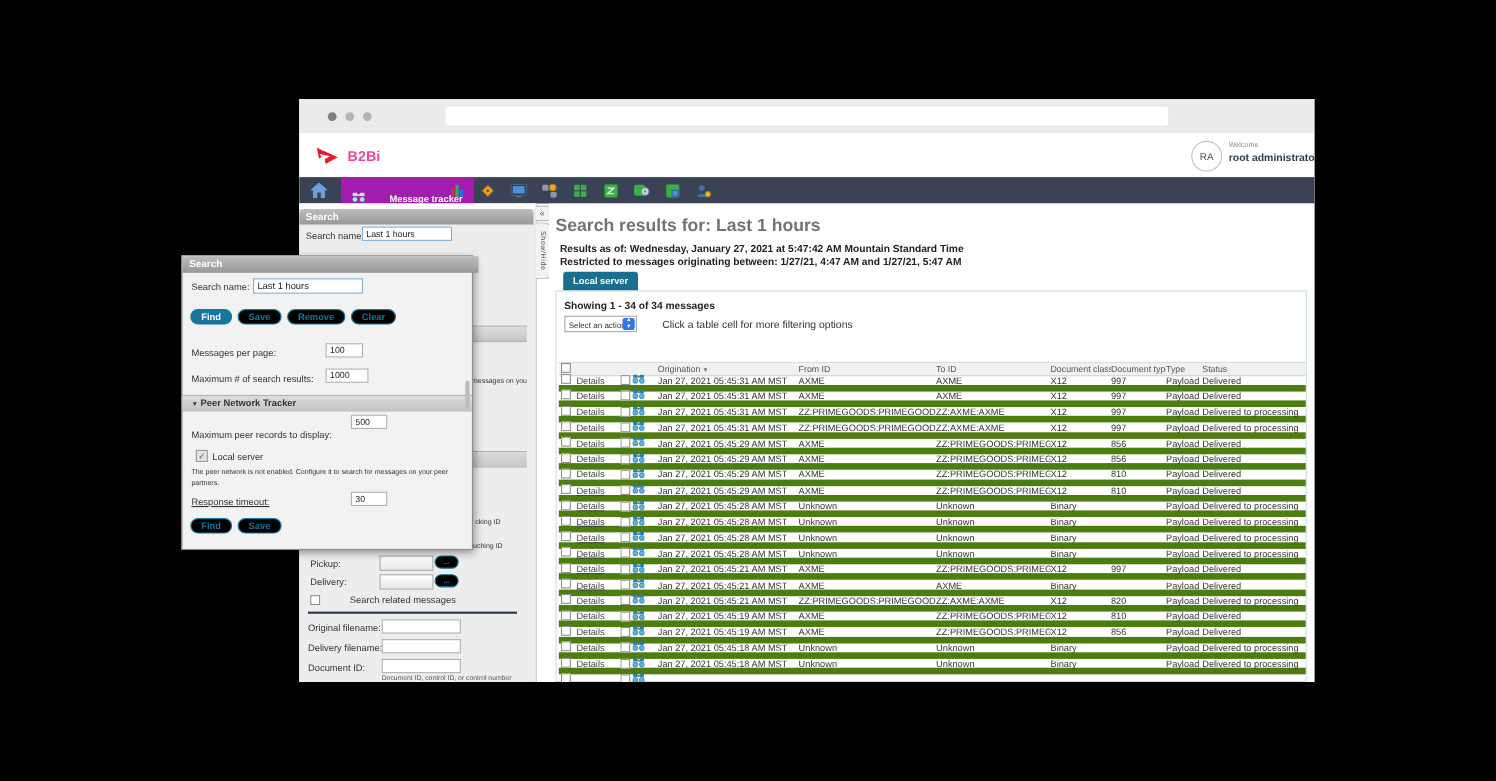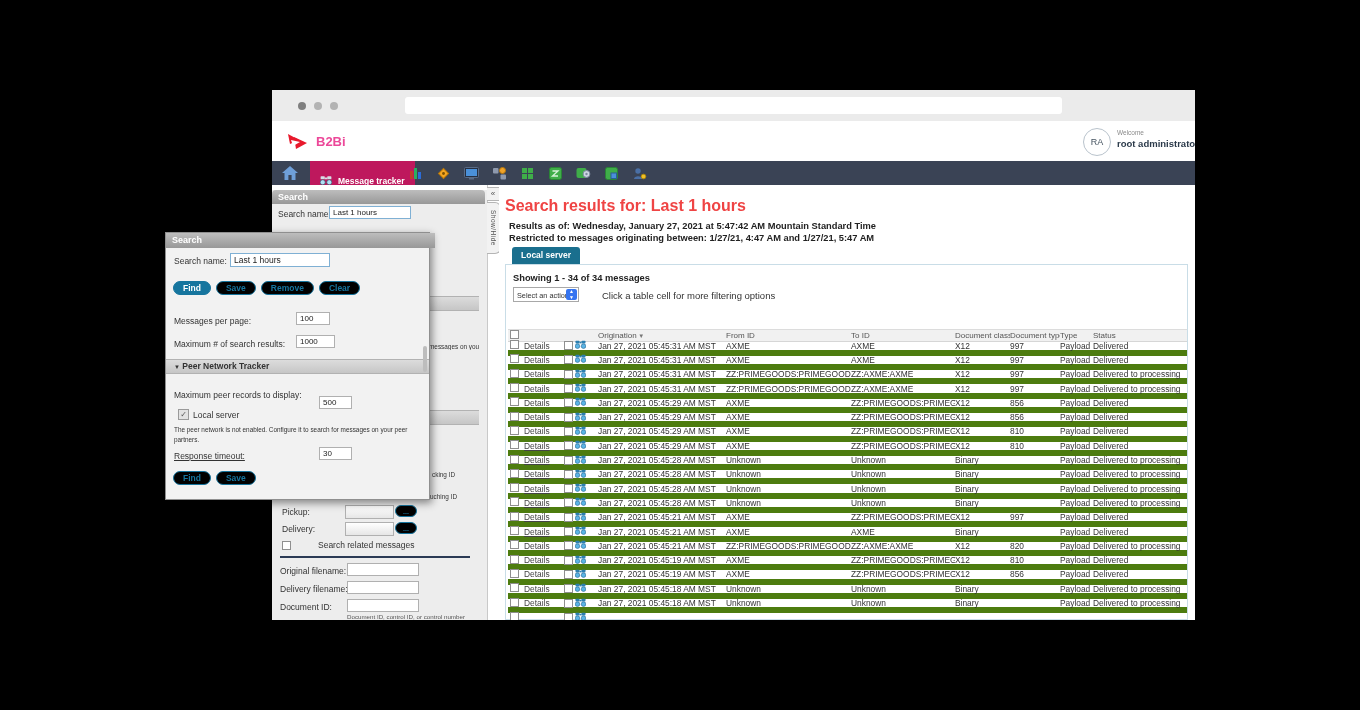--- a/index.html
+++ b/index.html
@@ -18,21 +18,21 @@
   #logo{position:absolute;left:14px;top:10px;width:24px;height:20px;}
   #apptitle{position:absolute;left:44px;top:13px;font-size:13px;font-weight:600;color:#ec4899;}
   #avatar{position:absolute;left:811px;top:7px;width:26px;height:26px;border:1px solid #b9c3cc;border-radius:50%;background:#fff;
           font-size:9px;color:#44525f;text-align:center;line-height:26px;}
   #welcome{position:absolute;left:845px;top:8px;font-size:6.5px;color:#8a8a8a;}
   #username{position:absolute;left:845px;top:17px;font-size:9.5px;color:#2b3a4a;font-weight:600;white-space:nowrap;}
 
   
   #nav{position:absolute;left:0;top:71px;width:923px;height:24px;background:#3a4355;}
   #homebtn{position:absolute;left:10px;top:5px;width:20px;height:14px;}
-  #activetab{position:absolute;left:38px;top:0;height:40px;background:#be185d;display:flex;align-items:center;padding:0 10px;gap:6px;}
+  #activetab{position:absolute;left:38px;top:0;height:40px;background:#a21caf;display:flex;align-items:center;padding:0 10px;gap:22px;}
   #activetab .tablabel{color:#fff;font-size:8.5px;font-weight:600;white-space:nowrap;}
   #navicons{position:absolute;left:128px;top:0;height:24px;display:flex;align-items:center;gap:13px;padding-left:8px;}
   #navicons span{display:inline-flex;width:15px;height:14px;align-items:center;justify-content:center;}
 
   
   #sidebar{position:absolute;left:0;top:95px;width:215px;height:435px;background:#ededed;border-right:1px solid #c9c9c9;}
   #sb-top{position:absolute;left:0;top:0;width:215px;height:5px;background:#fff;}
   .panelhead{background:linear-gradient(#bdbdbd,#989898);color:#fff;font-size:9px;font-weight:700;line-height:14px;padding-left:6px;
              border-radius:4px 4px 0 0;}
   #sb-head{position:absolute;left:0;top:5px;width:207px;height:14px;}
@@ -53,21 +53,21 @@
 
   
   #collapsebox{position:absolute;left:215px;top:97px;width:12px;height:12px;background:#f2f2f2;border:1px solid #b5b5b5;border-left:none;
                font-size:8px;color:#555;text-align:center;line-height:11px;}
   #showhide{position:absolute;left:215px;top:112px;width:13px;height:50px;background:#f2f2f2;border:1px solid #b5b5b5;border-left:none;
             border-radius:0 6px 6px 0;display:flex;align-items:center;justify-content:center;}
   #showhide span{writing-mode:vertical-rl;font-size:6.5px;color:#555;letter-spacing:0.5px;}
 
   
   #main{position:absolute;left:227px;top:95px;width:696px;height:435px;background:#fff;overflow:hidden;}
-  #pagetitle{position:absolute;left:6px;top:12px;font-size:16px;font-weight:600;color:#ef4444;}
+  #pagetitle{position:absolute;left:6px;top:12px;font-size:16px;font-weight:600;color:#737373;}
   .boldline{position:absolute;font-size:9.3px;font-weight:700;color:#222;white-space:nowrap;}
   #servertab{position:absolute;left:13px;top:62px;height:17px;background:#1a6f8e;color:#fff;font-size:8.5px;font-weight:700;
              line-height:17px;padding:0 9px;border-radius:3px 3px 0 0;}
   #resultsbox{position:absolute;left:6px;top:79px;width:683px;height:356px;border:1px solid #c9dde7;box-sizing:border-box;}
   #showing{position:absolute;left:14px;top:88px;font-size:9.3px;font-weight:600;color:#222;}
   #selectaction{position:absolute;left:14px;top:102px;width:66px;height:15px;background:#fff;border:1px solid #a8a8a8;box-sizing:border-box;}
   #selectaction .sel-label{position:absolute;left:3px;top:3px;font-size:7.3px;color:#333;white-space:nowrap;}
   #selectaction .spinner{position:absolute;right:1px;top:1px;width:11px;height:11px;background:#3574f0;border-radius:2px;
                          color:#fff;font-size:5px;line-height:5.5px;text-align:center;}
   #filterhint{position:absolute;left:103px;top:105px;font-size:9.5px;color:#333;}
@@ -714,21 +714,21 @@
     <div class="abs sblabel" style="left:8px;top:83px;">Messages per page:</div>
     <input class="abs inp" style="left: 130px; top: 79px; width: 34px; height: 13px;" value="100">
     <div class="abs sblabel" style="left:8px;top:106px;">Maximum # of search results:</div>
     <input class="abs inp" style="left: 130px; top: 102px; width: 39px; height: 13px;" value="1000">
 
     <div id="dlg-peerbar" class="sectionbar">
       <div class="pb-label"><span style="font-size:6px;">▼</span> <span>Peer Network Tracker</span></div>
     </div>
 
     <div class="abs sblabel" style="left:8px;top:157px;">Maximum peer records to display:</div>
-    <input class="abs inp" style="left: 153px; top: 163px; width: 33px; height: 13px;" value="500">
+    <input class="abs inp" style="left: 153px; top: 144px; width: 33px; height: 13px;" value="500">
 
     <span class="abs checkedbox" style="left:12px;top:176px;">✓</span>
     <div class="abs sblabel" style="left:27px;top:177px;">Local server</div>
 
     <div class="dlg-note">The peer network is not enabled. Configure it to search for messages on your peer partners.</div>
 
     <div class="abs sblabel" style="left:8px;top:218px;text-decoration:underline;">Response timeout:</div>
     <input class="abs inp" style="left: 153px; top: 214px; width: 33px; height: 13px;" value="30">
 
     <div id="dlg-footer-buttons" style="position: absolute; left: 7px; top: 238px; display: flex;">

